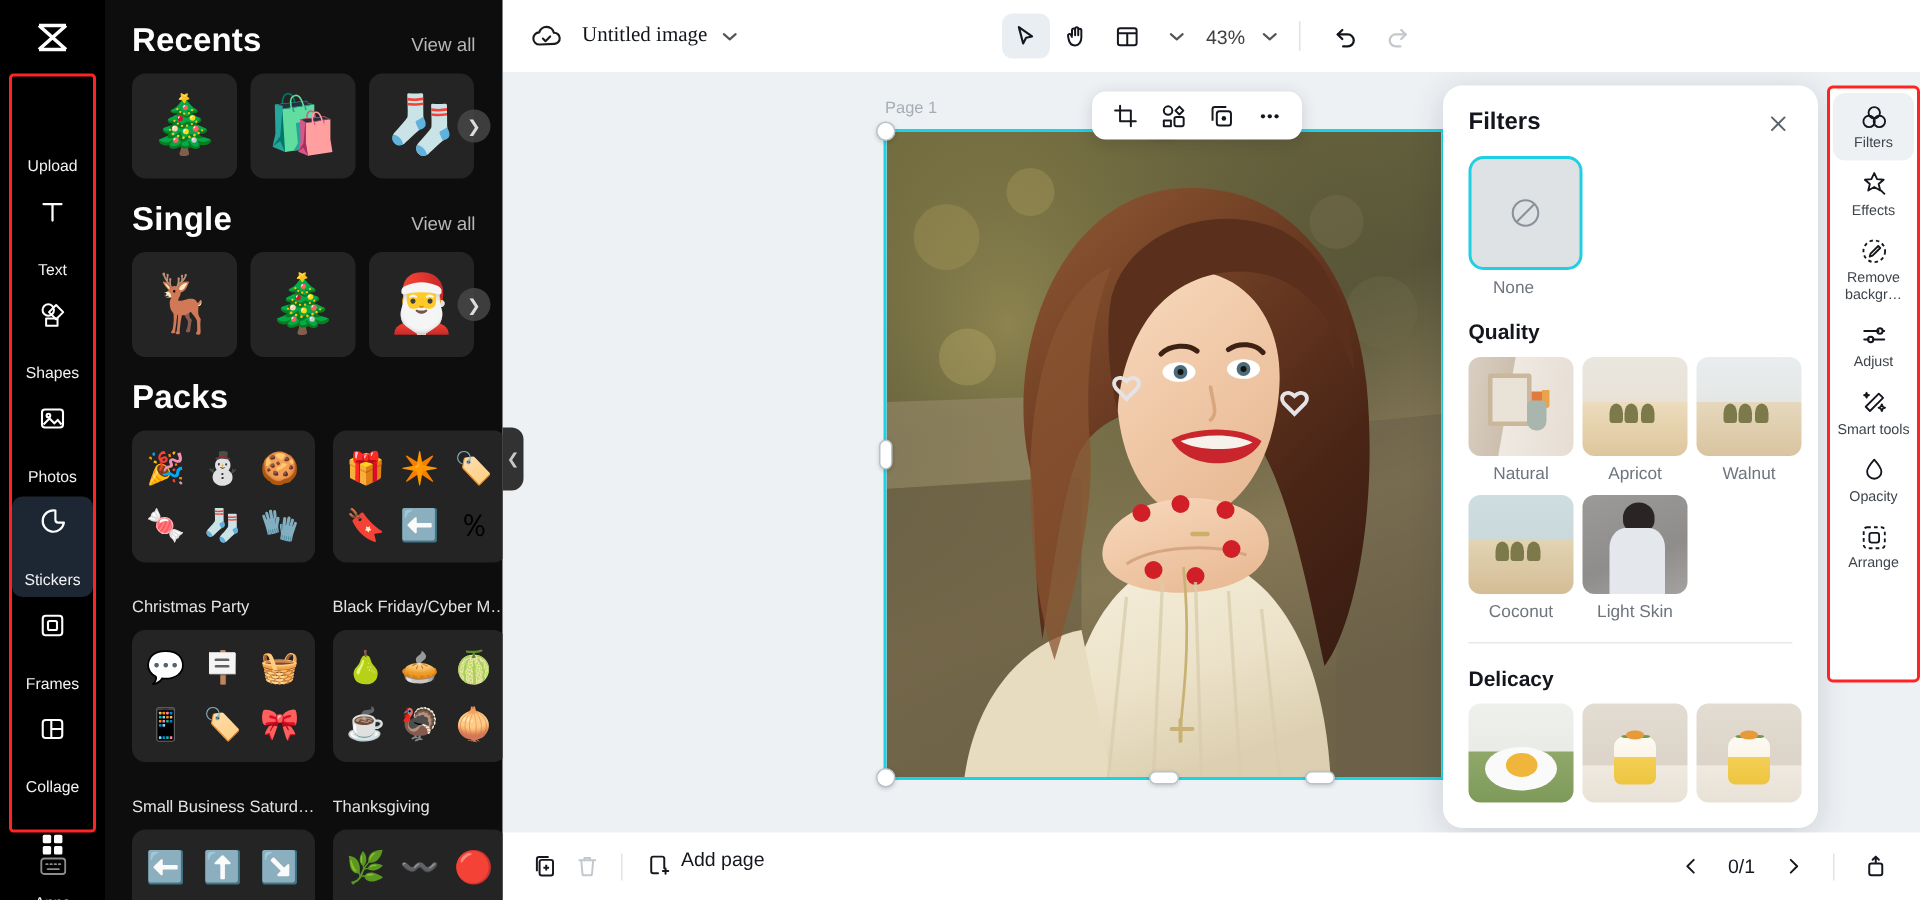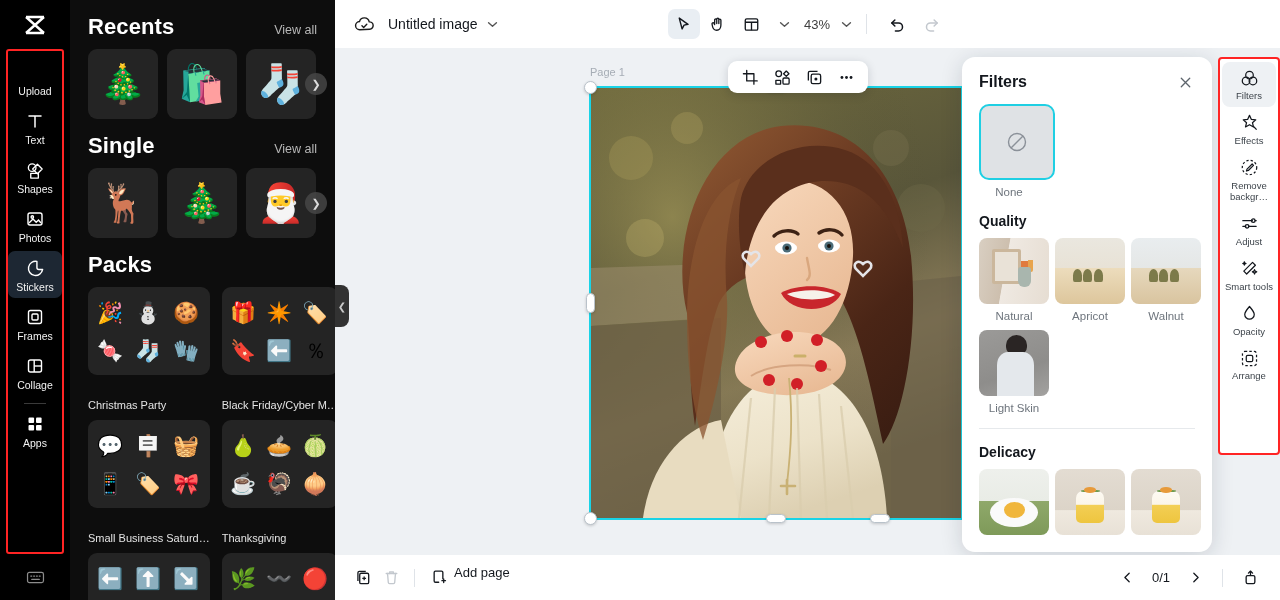--- a/index.html
+++ b/index.html
@@ -26,21 +26,21 @@
     padding-top: 4px; max-height: 506px;
   }
   .rail-item {
     width: 54px; padding: 6px 0 5px; margin-bottom: 2px;
     display: flex; flex-direction: column; align-items: center; gap: 2px;
     border-radius: 7px; cursor: pointer;
   }
   .rail-item.active { background: #1d2733; }
   .rail-ico { width: 22px; height: 22px; color: #fff;
     display: flex; align-items: center; justify-content: center; }
-  .rail-lbl { font-size: 10.5px; color: #f2f2f2; line-height: 1.15; text-align: center; }
+  .rail-lbl { font-size: 10.5px; color: #f2f2f2; line-height: 1.15; text-align: center; margin-top: 20px; }
   .rail-sep { width: 22px; height: 1px; background: #3a3a3a; margin: 5px 0 3px; }
   .rail-bottom { height: 46px; display: flex; align-items: center; justify-content: center; }
 
   
   .spanel {
     position: absolute; left: 70px; top: 0; width: 265px; height: 600px;
     background: #0d0d0d; overflow: hidden; z-index: 35;
   }
   .sp-head {
     display: flex; align-items: baseline; justify-content: space-between;
@@ -86,21 +86,21 @@
   }
 
   
   .topbar {
     position: absolute; left: 335px; top: 0; width: 945px; height: 48px;
     background: #fff; display: flex; align-items: center;
     padding: 0 14px 0 18px; z-index: 30;
   }
   .tb-cloud { width: 22px; height: 22px; color: #1b1b1b;
     display: flex; align-items: center; justify-content: center; cursor: pointer; }
-  .tb-docname { font-size: 14px; color: #12161c; margin-left: 13px; cursor: pointer; }
+  .tb-docname { font-size: 14px; color: #12161c; margin-left: 13px; cursor: pointer; font-family: Liberation Serif, serif; }
   .tb-caret { margin-left: 9px; color: #555; font-size: 10px; cursor: pointer;
     display: flex; align-items: center; }
   .tb-center { position: absolute; left: 0; right: 0; margin: 0 auto;
     display: flex; align-items: center; gap: 2px; width: max-content; }
   .tb-btn {
     width: 32px; height: 30px; border-radius: 7px; cursor: pointer;
     display: flex; align-items: center; justify-content: center; color: #13171d;
   }
   .tb-btn.sel { background: #e9eef3; }
   .tb-zoom { font-size: 13px; color: #404040; margin-left: 12px; cursor: pointer; }
@@ -645,20 +645,28 @@
         </div>
         <div class="fp-item">
           <div class="fp-thumb th-desert">
             <span class="tree" style="left:26%"></span>
               <span class="tree" style="left:40%"></span>
               <span class="tree" style="left:56%"></span>
           </div>
           <div class="fp-caption">Walnut</div>
         </div>
         <div class="fp-item">
+          <div class="fp-thumb th-desert cool">
+            <span class="tree" style="left:26%"></span>
+              <span class="tree" style="left:40%"></span>
+              <span class="tree" style="left:56%"></span>
+          </div>
+          <div class="fp-caption">Coconut</div>
+        </div>
+        <div class="fp-item">
           <div class="fp-thumb th-skin"></div>
           <div class="fp-caption">Light Skin</div>
         </div>
       </div>
 
       <div class="fp-rule"></div>
       <div class="fp-section">Delicacy</div>
       <div class="fp-grid">
         <div class="fp-item">
           <div class="fp-thumb th-tart"></div>

